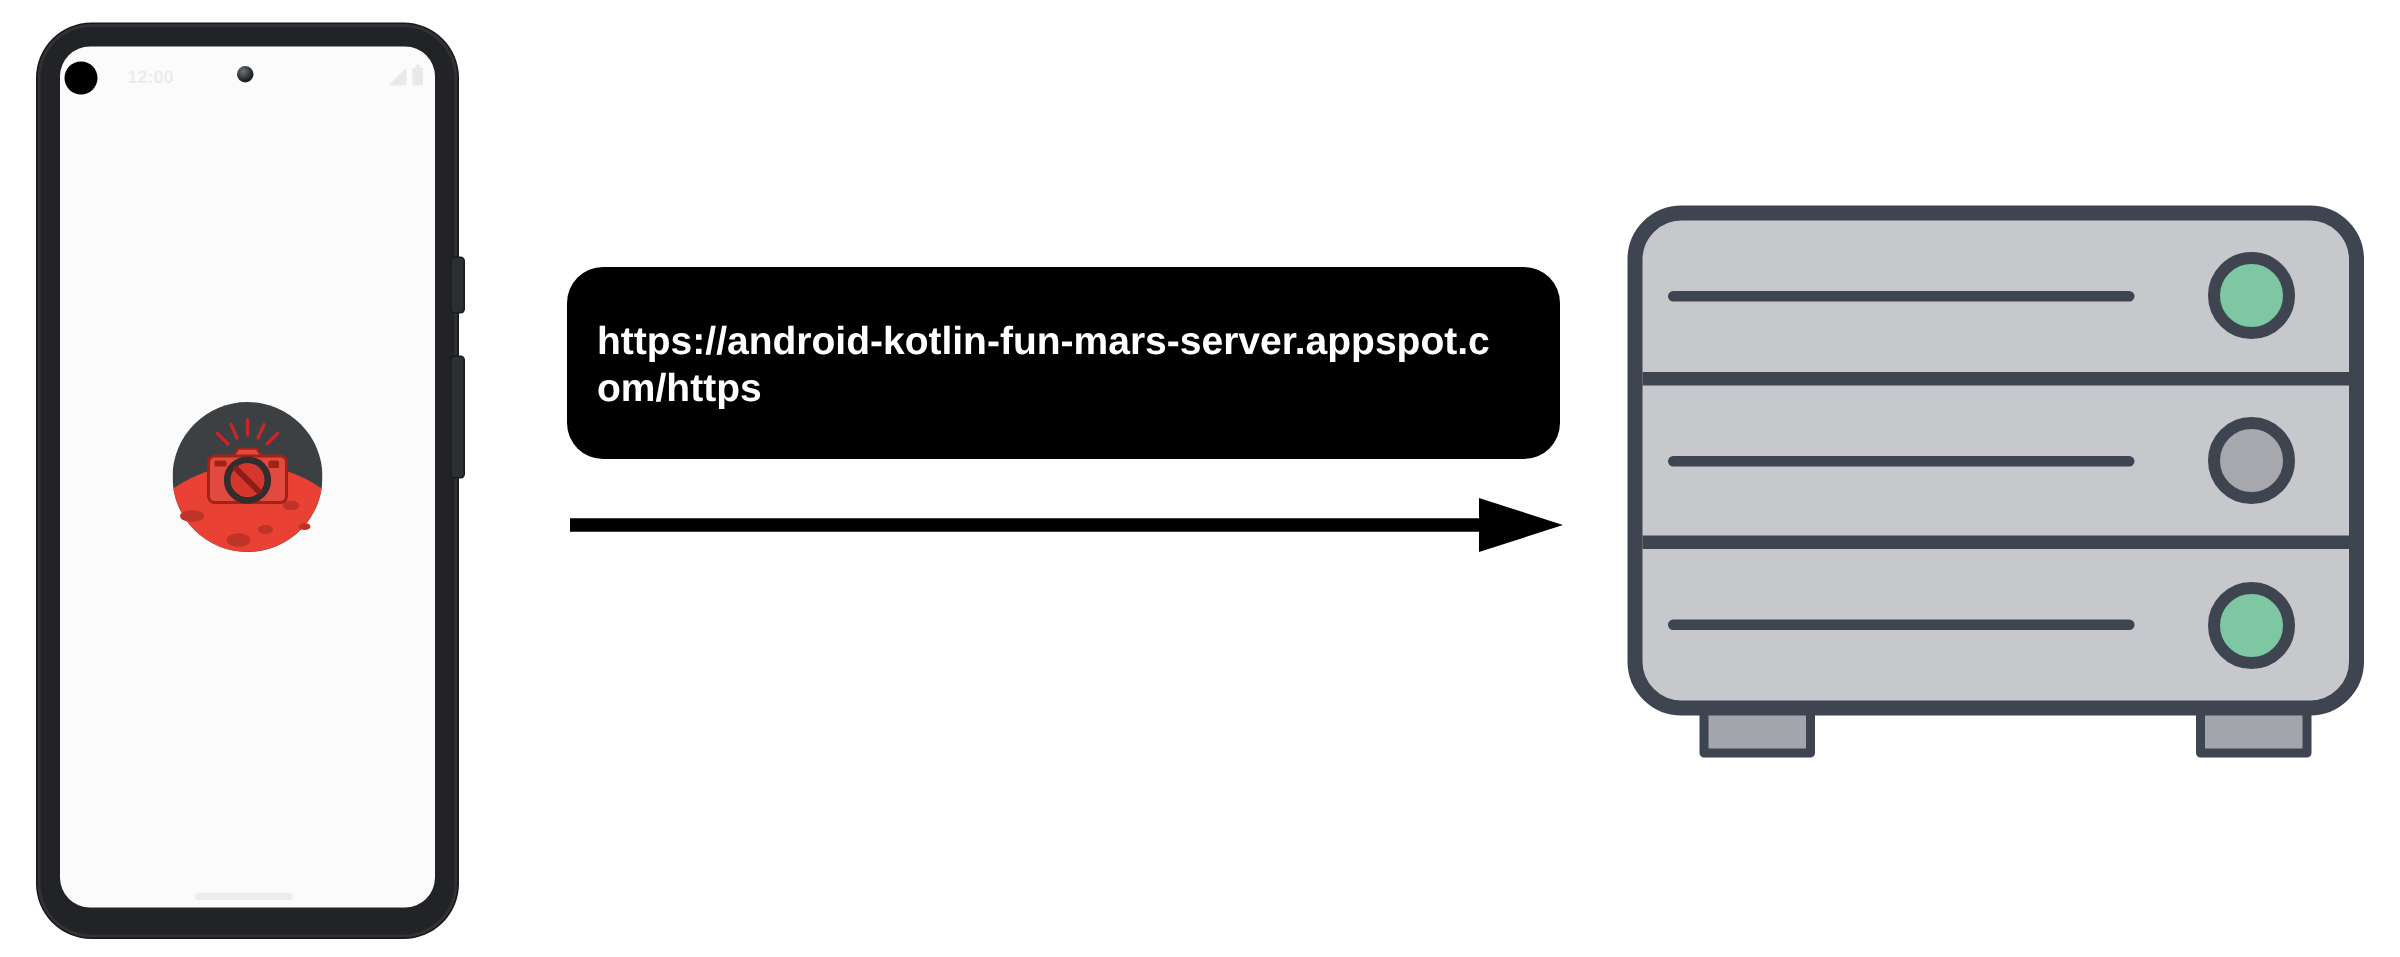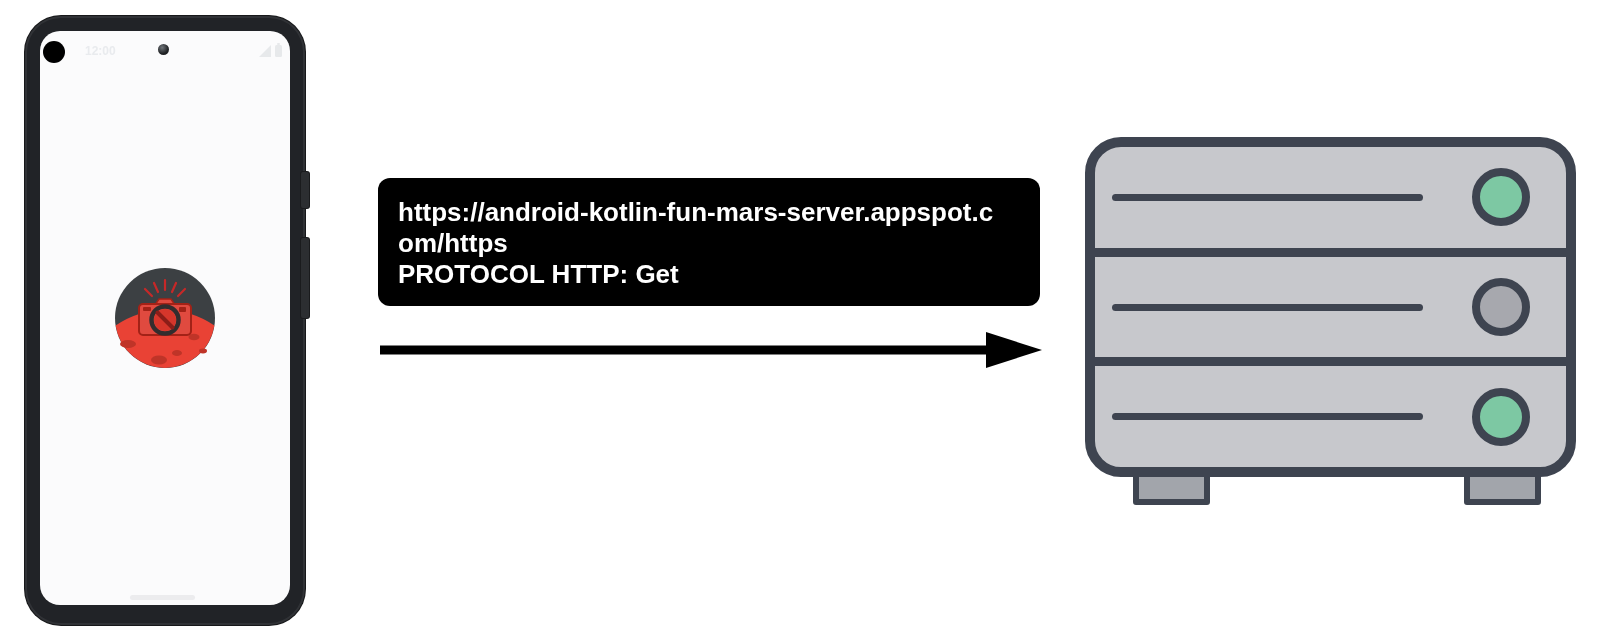--- a/index.html
+++ b/index.html
@@ -98,21 +98,21 @@
     background: #ececee;
   }
 
   
   .bubble {
     position: absolute;
     left: 378px; top: 178px;
     width: 662px; height: 128px;
     box-sizing: border-box;
     background: #000000;
-    border-radius: 12px;
+    border-radius: 24px;
     color: #ffffff;
     display: flex;
     flex-direction: column;
     justify-content: center;
     padding: 2px 24px 0 20px;
   }
   .bubble .req-line {
     font-size: 26px;
     font-weight: bold;
     line-height: 31px;
@@ -222,21 +222,20 @@
         </g>
       </svg>
 
       <div class="home-pill"></div>
     </div>
   </div>
 
   <div class="bubble">
     <div class="req-line">https://android-kotlin-fun-mars-server.appspot.c</div>
     <div class="req-line">om/https</div>
-    <div class="req-line">PROTOCOL HTTP: Get</div>
   </div>
 
   <svg class="arrow-svg" viewBox="0 0 668 44">
     <line x1="2" y1="22" x2="612" y2="22" stroke="#000000" stroke-width="9"></line>
     <polygon points="608,4 664,22 608,40" fill="#000000"></polygon>
   </svg>
 
   <div class="server">
     <div class="foot left"></div>
     <div class="foot right"></div>

